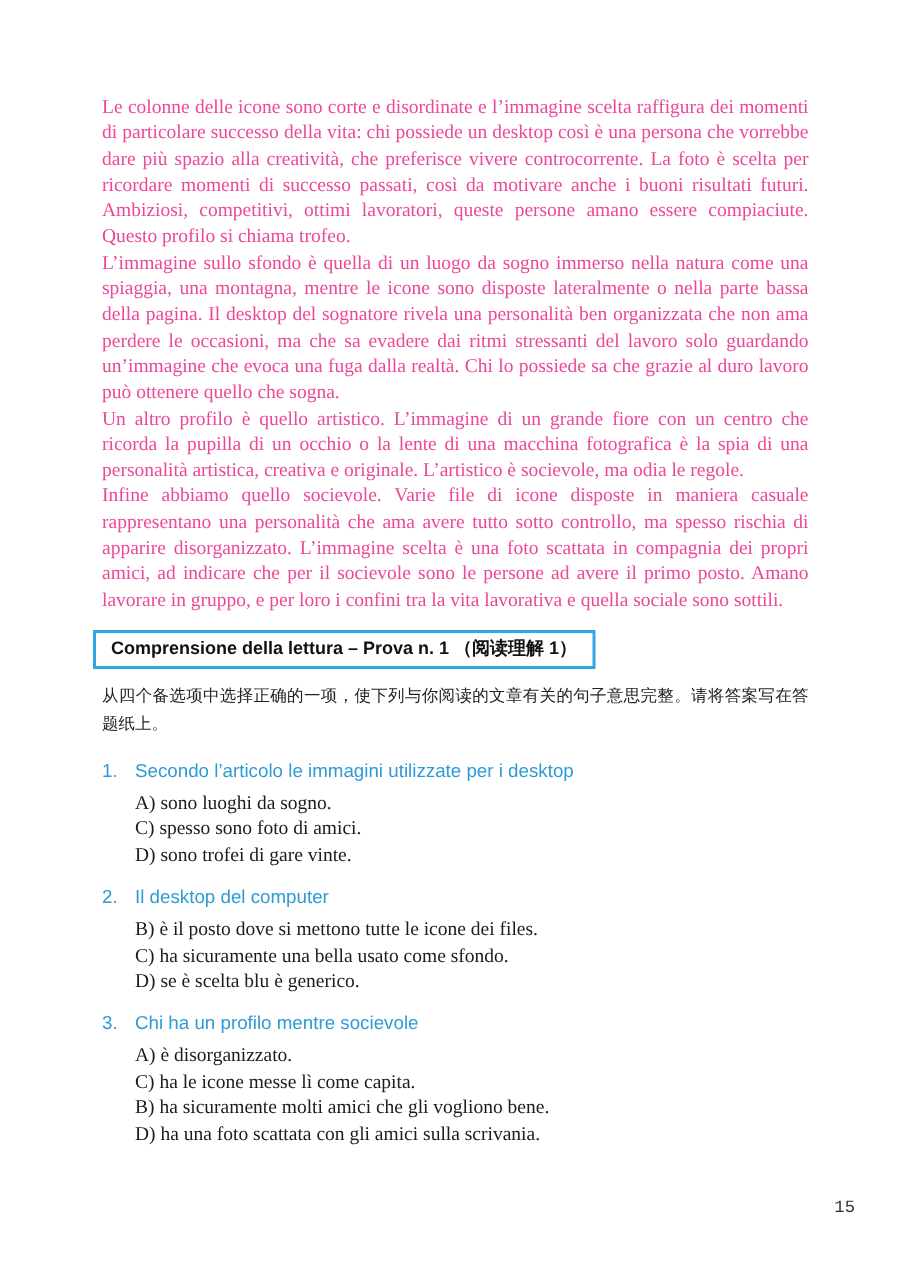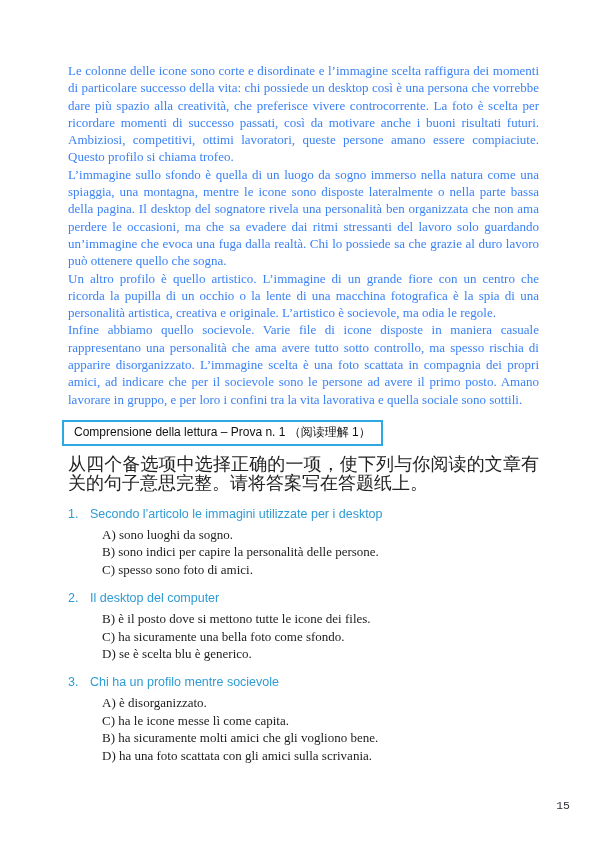--- a/index.html
+++ b/index.html
@@ -20,51 +20,51 @@
     left: 68px;
     top: 62px;
     width: 471px;
   }
   
   .article p {
     margin: 0;
     font-size: 13px;
     line-height: 17.3px;
     text-align: justify;
-    color: #3b82f6;
+    color: #ec4899;
   }
   
   .section-box {
     display: inline-block;
     margin-top: 12px;
     margin-left: -6px;
     border: 2px solid #2ba9e0;
     padding: 2px 10px 3px 10px;
     font-family: "Liberation Sans", sans-serif;
-    font-weight: normal;
+    font-weight: bold;
     font-size: 12px;
     color: #111111;
     background: #ffffff;
   }
   
   .highlight {
     margin-top: 6px;
     margin-left: -6px;
     margin-right: -8px;
     background: #e6e6e6;
     padding: 2px 6px 3px 6px;
     font-size: 13px;
     line-height: 17.3px;
     text-align: justify;
     color: #1c1c1c;
   }
   
   .chinese {
     margin-top: 9px;
-    font-size: 18px;
+    font-size: 11px;
     line-height: 19.5px;
     text-align: justify;
     color: #222222;
     font-family: "Liberation Serif", serif;
   }
   
   .question {
     margin-top: 13px;
   }
   .q-head {
@@ -76,21 +76,21 @@
     margin-bottom: 4px;
   }
   .q-num {
     width: 22px;
     flex: 0 0 22px;
   }
   .q-stem {
     flex: 1;
   }
   .q-options {
-    margin-left: 34px;
+    margin-left: 22px;
   }
   .q-options div {
     font-size: 13px;
     line-height: 17.4px;
     color: #1c1c1c;
   }
   
   .page-number {
     position: absolute;
     right: 37px;
@@ -119,33 +119,33 @@
 
   <div class="chinese">从四个备选项中选择正确的一项，使下列与你阅读的文章有关的句子意思完整。请将答案写在答题纸上。</div>
 
   <div class="question">
     <div class="q-head">
       <span class="q-num">1.</span>
       <span class="q-stem">Secondo l’articolo le immagini utilizzate per i desktop</span>
     </div>
     <div class="q-options">
       <div>A) sono luoghi da sogno.</div>
-      <div>B) sono indici per capire la personalità delle persone.</div>
       <div>C) spesso sono foto di amici.</div>
+      <div>D) sono trofei di gare vinte.</div>
     </div>
   </div>
 
   <div class="question">
     <div class="q-head">
       <span class="q-num">2.</span>
       <span class="q-stem">Il desktop del computer</span>
     </div>
     <div class="q-options">
       <div>B) è il posto dove si mettono tutte le icone dei files.</div>
-      <div>C) ha sicuramente una bella foto come sfondo.</div>
+      <div>C) ha sicuramente una bella usato come sfondo.</div>
       <div>D) se è scelta blu è generico.</div>
     </div>
   </div>
 
   <div class="question">
     <div class="q-head">
       <span class="q-num">3.</span>
       <span class="q-stem">Chi ha un profilo mentre socievole</span>
     </div>
     <div class="q-options">

